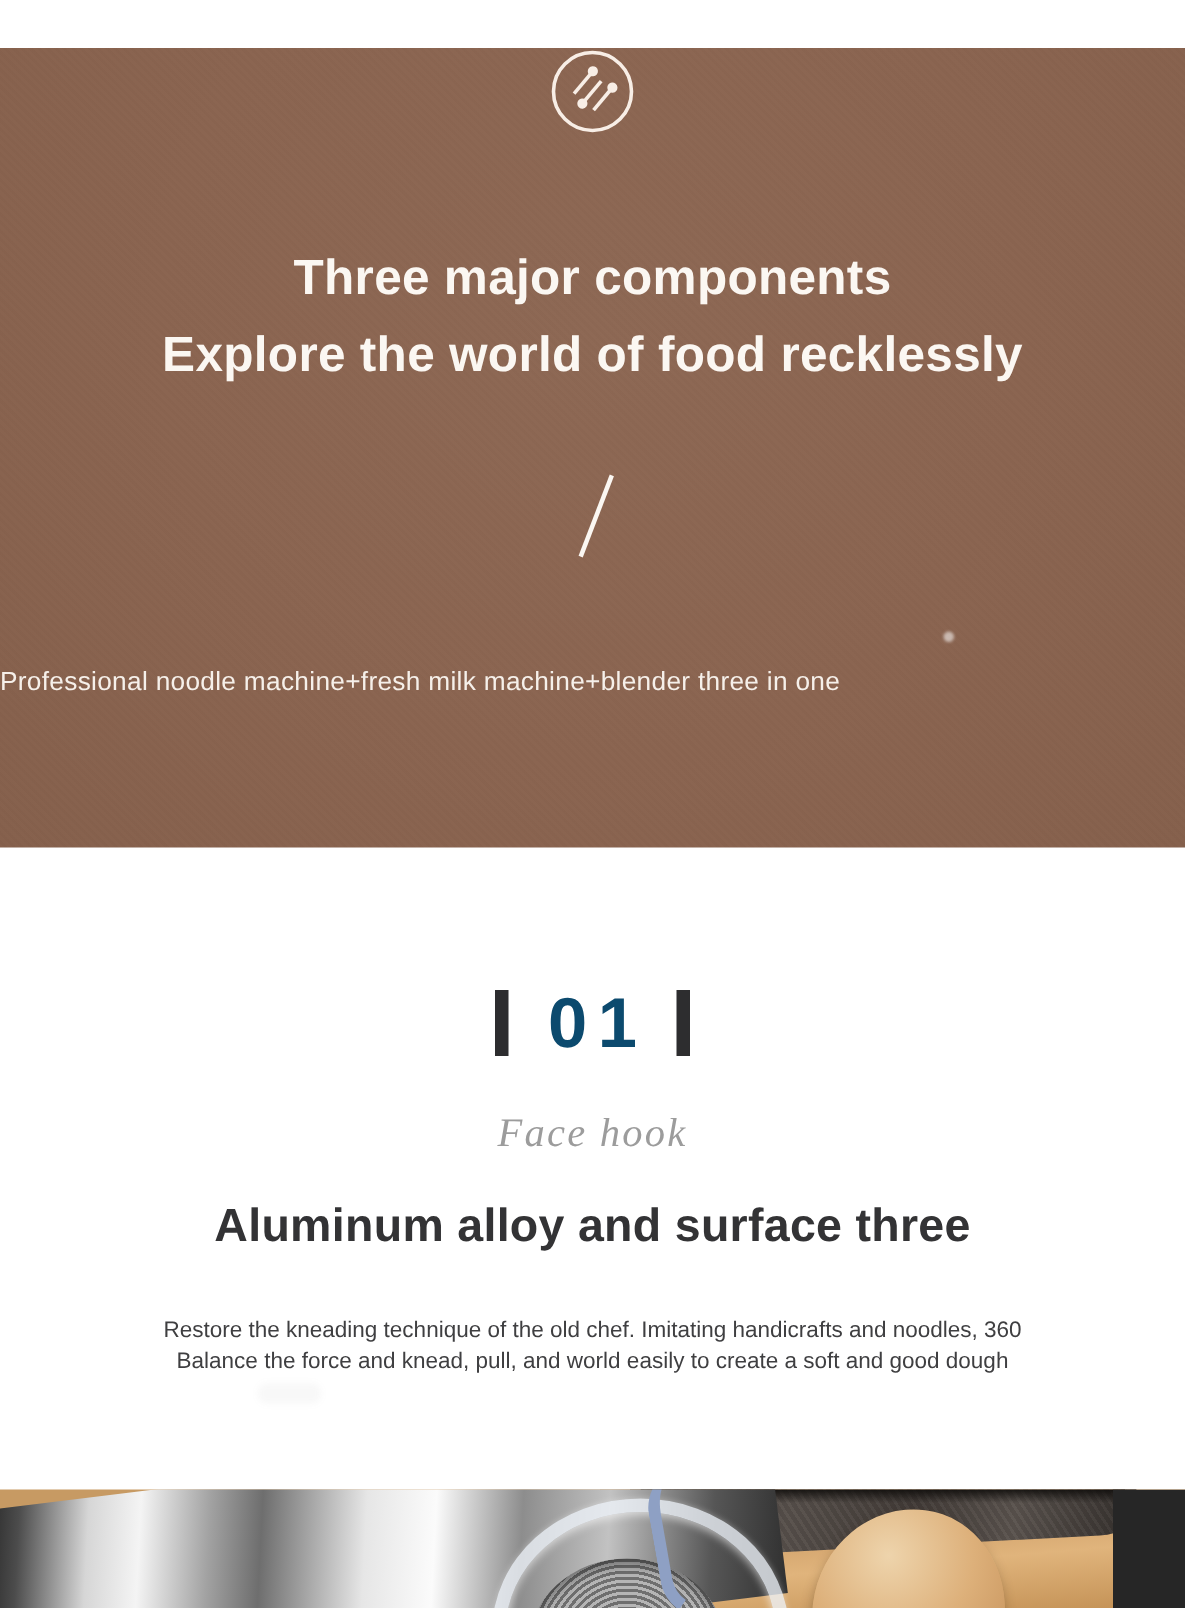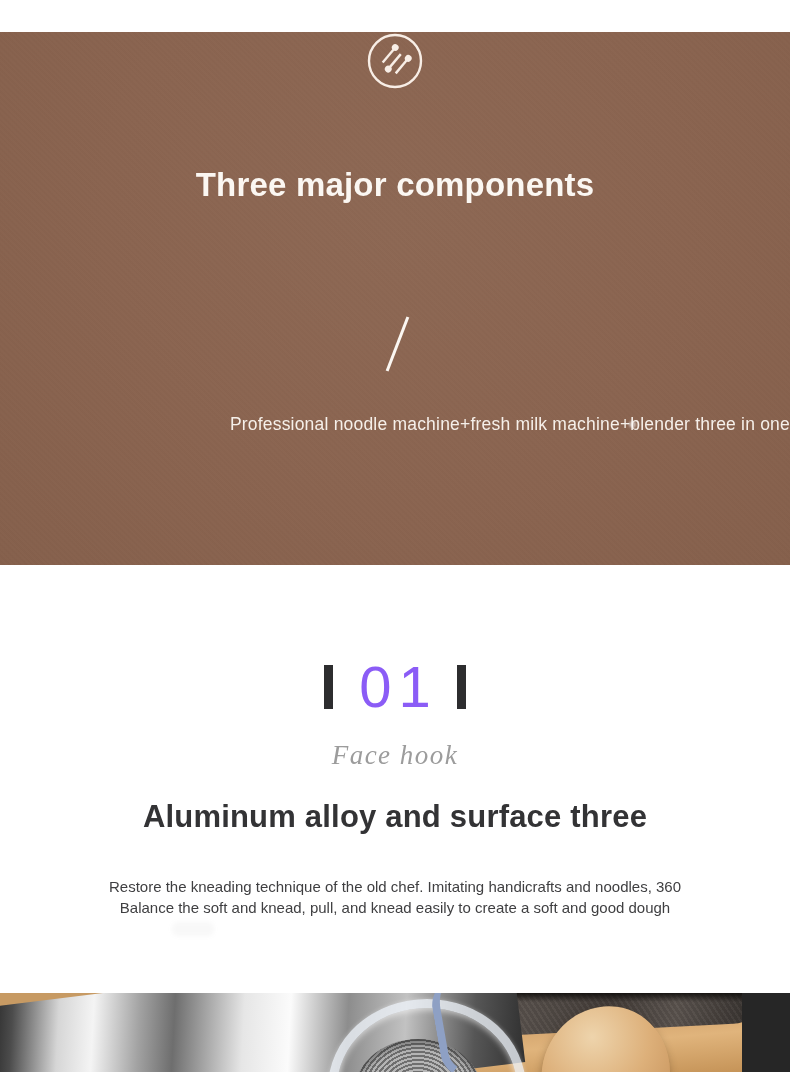--- a/index.html
+++ b/index.html
@@ -9,30 +9,30 @@
   
   .hero{position:absolute;left:0;top:0;width:790px;height:533px;
         background:radial-gradient(circle at 50% 35%, #8d6854 0%, #8a6450 55%, #85604c 100%);margin-top:32px;}
   .hero-grain{position:absolute;inset:0;opacity:.25;
         background-image:repeating-linear-gradient(45deg, rgba(255,255,255,.03) 0 2px, rgba(0,0,0,.03) 2px 4px);}
   .hero-icon{position:absolute;left:50%;top:1px;transform:translateX(-50%);width:56px;height:56px;}
   .hero-title{position:absolute;left:0;top:127px;width:100%;text-align:center;
         color:#fbf7f2;font-size:33px;font-weight:bold;line-height:51px;letter-spacing:.2px;}
   .slash{position:absolute;left:396px;top:283px;width:3px;height:58px;background:#fbf7f2;
         transform:rotate(21deg);transform-origin:center;}
-  .hero-sub{position:absolute;left:0;top:382px;width:100%;text-align:right;
+  .hero-sub{position:absolute;left:0;top:412px;width:100%;text-align:left;
         color:#f6f0ea;font-size:17.5px;font-weight:400;letter-spacing:.2px;}
   .sparkle{position:absolute;left:629px;top:389px;width:7px;height:7px;border-radius:50%;
         background:rgba(255,255,255,.55);filter:blur(1.2px);}
 
   
   .num-row{position:absolute;left:0;top:658px;width:100%;display:flex;
         justify-content:center;align-items:center;gap:19px;}
   .num-bar{width:9px;height:44px;background:#2d2d2f;}
-  .num-text{font-size:58px;font-weight:normal;color:#8b5cf6;letter-spacing:7px;text-indent:7px;
+  .num-text{font-size:47px;font-weight:bold;color:#0c4a6e;letter-spacing:7px;text-indent:7px;
         font-family:"Liberation Sans",sans-serif;line-height:1;}
   .face-hook{position:absolute;left:0;top:740px;width:100%;text-align:center;
         font-family:"Liberation Serif","DejaVu Serif",serif;font-style:italic;
         font-size:27px;color:#9c9c9c;letter-spacing:1.5px;}
   .alum-title{position:absolute;left:0;top:799px;width:100%;text-align:center;
         font-size:31px;font-weight:bold;color:#333335;letter-spacing:.2px;}
   .desc{position:absolute;left:0;top:876px;width:100%;text-align:center;
         font-size:15px;color:#3f3f41;line-height:21px;}
   .smudge{position:absolute;left:172px;top:922px;width:42px;height:14px;border-radius:6px;
         background:rgba(120,120,120,.05);filter:blur(2px);}
@@ -85,20 +85,21 @@
           <circle cx="28" cy="38.5" r="3.4"></circle>
           <rect x="26.8" y="19" width="2.4" height="17"></rect>
           <circle cx="36.5" cy="17.5" r="3.4"></circle>
           <rect x="35.3" y="20" width="2.4" height="17"></rect>
         </g>
       </svg>
     </div>
 
     <div class="hero-title">
       <div>Three major components</div>
+      <div>Explore the world of food recklessly</div>
     </div>
 
     <div class="slash"></div>
 
     <div class="hero-sub">Professional noodle machine+fresh milk machine+blender three in one</div>
 
     <div class="sparkle"></div>
   </div>
 
   <div class="num-row">
@@ -106,21 +107,21 @@
     <div class="num-text">01</div>
     <div class="num-bar"></div>
   </div>
 
   <div class="face-hook">Face hook</div>
 
   <div class="alum-title">Aluminum alloy and surface three</div>
 
   <div class="desc">
     <div>Restore the kneading technique of the old chef. Imitating handicrafts and noodles, 360</div>
-    <div>Balance the soft and knead, pull, and knead easily to create a soft and good dough</div>
+    <div>Balance the force and knead, pull, and world easily to create a soft and good dough</div>
   </div>
 
   <div class="smudge"></div>
 
   <div class="photo">
     <div class="ph-wood"></div>
     <div class="ph-cloth">
       <div class="ph-cloth-tex"></div>
     </div>
     <div class="ph-topshadow"></div>

